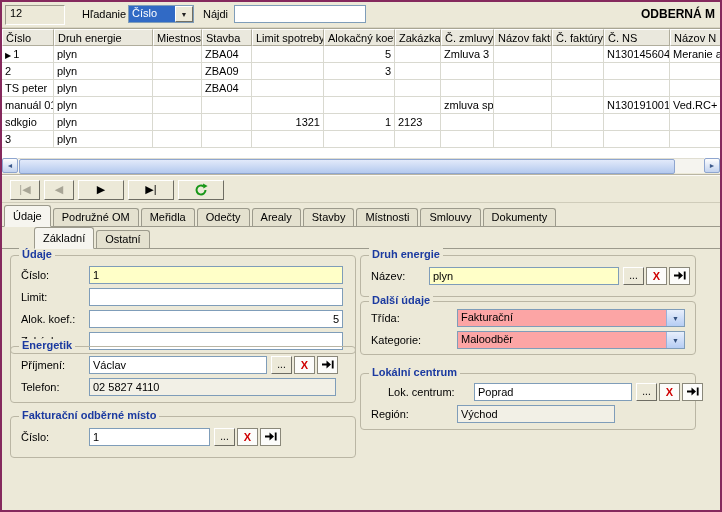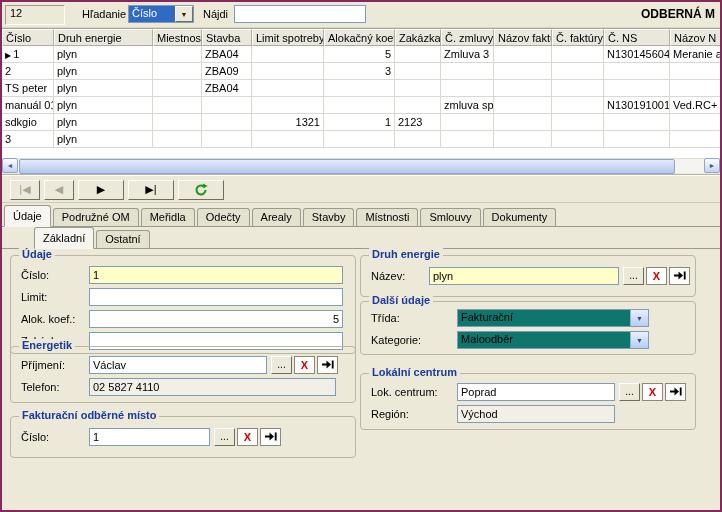--- a/index.html
+++ b/index.html
@@ -56,21 +56,21 @@
   .fld{flex:none;height:18px;border:1px solid #7f9db9;background:#fff;font:inherit;padding:0 3px;box-sizing:border-box;}
   .yellow{background:#ffffc8;}
   .ro{background:#f2f0e6;}
   .tr{text-align:right;}
   .w56{width:58px;}.w68{width:68px;}.w86{width:86px;}
   .w120{width:121px;}.w156{width:158px;}.w178{width:178px;}.w190{width:190px;}.w245{width:247px;}.w254{width:254px;}
   .mini{flex:none;width:21px;height:18px;margin-left:2px;background:#ece9d8;border:1px solid;border-color:#fff #6e6d63 #6e6d63 #fff;font-family:inherit;font-size:10px;line-height:1;padding:0;display:inline-flex;align-items:center;justify-content:center;}
   .mini:first-of-type{margin-left:4px;}
   .mini.white{background:#fcfcfa;border:1px solid #8a887a;}
   .mini.xbtn{color:#cf0000;font-weight:bold;font-size:11px;}
-  .xcombo{flex:none;display:flex;width:192px;height:18px;border:1px solid #7f9db9;background:#0f766e;box-sizing:border-box;}
+  .xcombo{flex:none;display:flex;width:228px;height:18px;border:1px solid #7f9db9;background:#fca5a5;box-sizing:border-box;}
   .xcombo .val{flex:1;padding:1px 3px;white-space:nowrap;overflow:hidden;}
   .xcombo .cbtn{flex:none;width:17px;background:linear-gradient(#e8effc,#b6cdf4);border-left:1px solid #98b0da;display:flex;align-items:center;justify-content:center;font-size:7px;color:#33507e;}
 </style>
 </head>
 <body>
 
 <div class="window">
 
   <div class="toolbar">
     <div class="count-box">12</div>
@@ -316,21 +316,21 @@
         <span class="flabel w86">Kategorie:</span>
         <div class="xcombo">
           <span class="val">Maloodběr</span>
           <span class="cbtn">▼</span>
         </div>
       </div>
     </div>
 
     <div class="grp" style="left:358px;top:124px;width:334px;height:55px;">
       <span class="grp-title">Lokální centrum</span>
-      <div class="frow" style="top:9px;">
+      <div class="frow" style="top:9px;margin-left:17px;">
         <span class="flabel w86">Lok. centrum:</span>
         <input class="fld w156" value="Poprad" style="">
         <button class="mini">...</button>
         <button class="mini white xbtn">X</button>
         <button class="mini white">
             <span><svg width="13" height="11" viewBox="0 0 13 11">
                 <path d="M1 5.5 H6" stroke="#000" stroke-width="2"></path>
                 <path d="M5.5 1.5 L10 5.5 L5.5 9.5 Z" fill="#000"></path>
                 <rect x="10.8" y="1.5" width="1.8" height="8" fill="#000"></rect>
               </svg></span>

